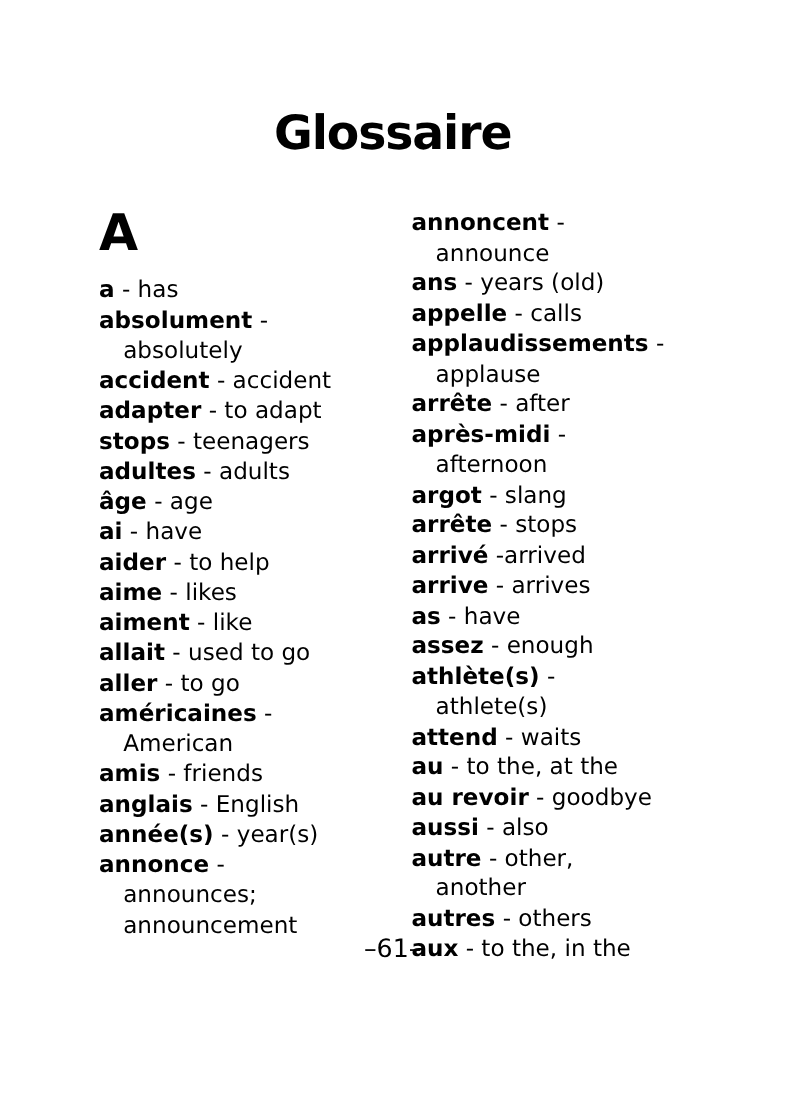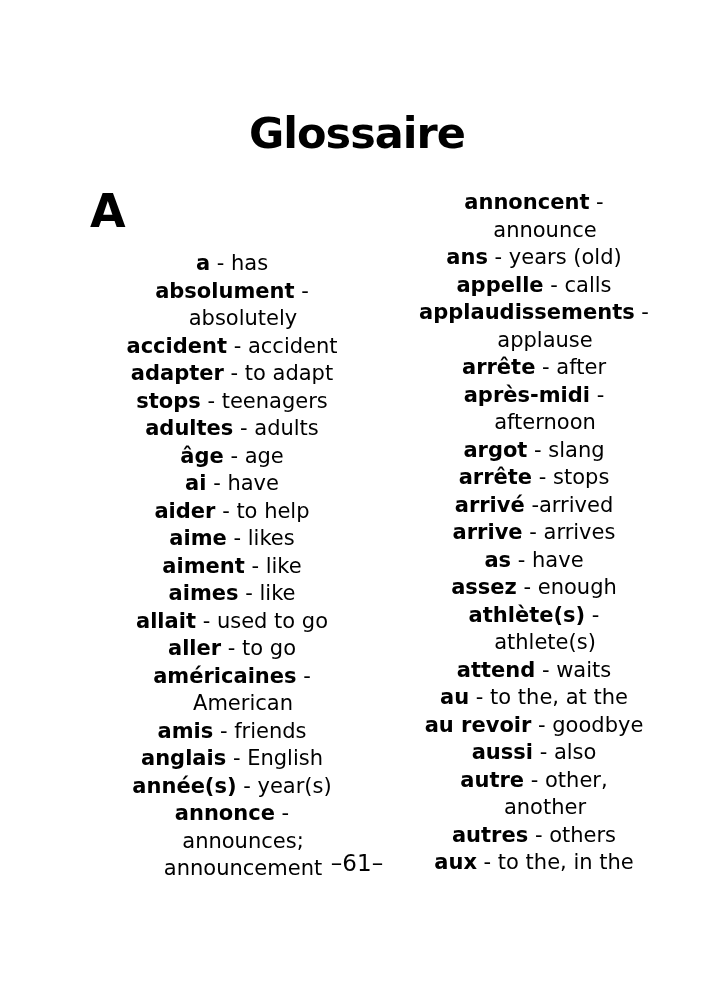--- a/index.html
+++ b/index.html
@@ -11,21 +11,21 @@
     position: relative;
     width: 714px;
     height: 1000px;
     background: #ffffff;
     color: #000000;
     font-family: "DejaVu Sans", "Liberation Sans", sans-serif;
     overflow: hidden;
   }
   .title {
     position: absolute;
-    top: 108px;
+    top: 96px;
     left: 0;
     width: 100%;
     text-align: center;
     font-size: 43px;
     font-weight: bold;
     letter-spacing: -1px;
     margin: 0;
   }
   .col {
     position: absolute;
@@ -44,21 +44,20 @@
   }
   .section-letter {
     font-size: 46px;
     font-weight: bold;
     line-height: 50px;
     margin-bottom: 14px;
   }
   .entry {
     padding-left: 22px;
     text-indent: -22px;
-    text-align: center;
   }
   .term {
     font-weight: bold;
   }
   .def {
     white-space: pre-wrap;
   }
   .page-number {
     position: absolute;
     top: 850px;
@@ -96,21 +95,20 @@
         <div class="entry"><b class="term">âge</b><span class="def"> - age</span></div>
 
         <div class="entry"><b class="term">ai</b><span class="def"> - have</span></div>
 
         <div class="entry"><b class="term">aider</b><span class="def"> - to help</span></div>
 
         <div class="entry"><b class="term">aime</b><span class="def"> - likes</span></div>
 
         <div class="entry"><b class="term">aiment</b><span class="def"> - like</span></div>
 
-        <div class="entry"><b class="term">aimes</b><span class="def"> - like</span></div>
 
         <div class="entry"><b class="term">allait</b><span class="def"> - used to go</span></div>
 
         <div class="entry"><b class="term">aller</b><span class="def"> - to go</span></div>
 
         <div class="entry"><b class="term">américaines</b><span class="def"> -
 American</span></div>
 
         <div class="entry"><b class="term">amis</b><span class="def"> - friends</span></div>
 

